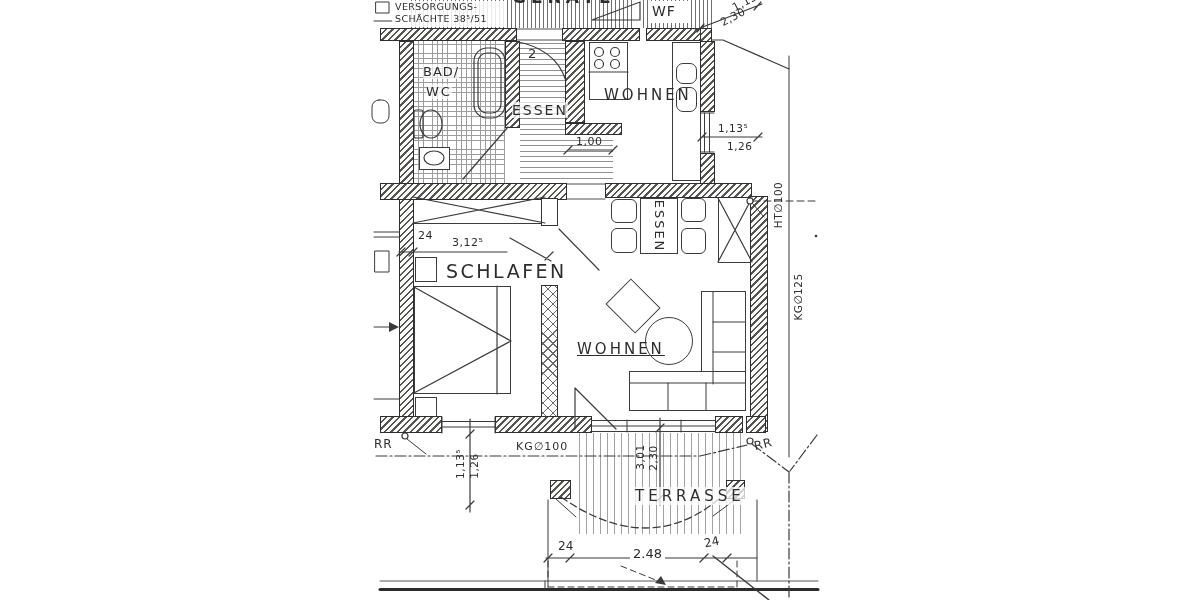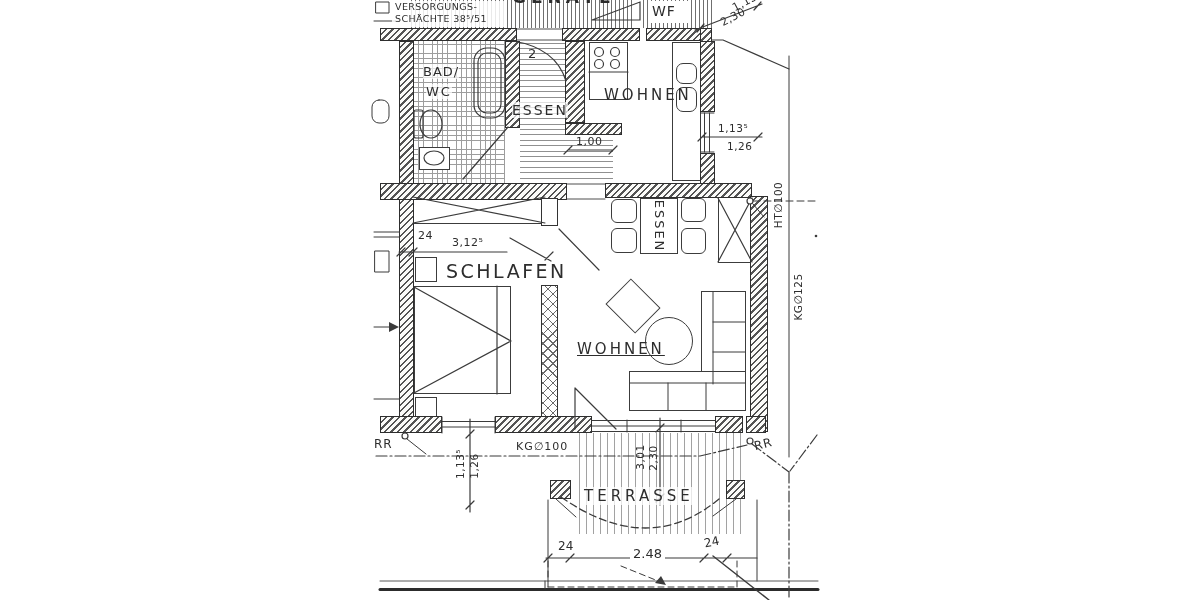--- a/index.html
+++ b/index.html
@@ -172,21 +172,21 @@
   <div class="lbl" style="left:652px;top:3px;font-size:14px;letter-spacing:1px;">WF</div>
 
   <div class="lbl" style="left:423px;top:64px;font-size:13px;letter-spacing:1px;background:rgba(255,255,255,.7);">BAD/</div>
   <div class="lbl" style="left:426px;top:84px;font-size:13px;letter-spacing:2px;background:rgba(255,255,255,.7);">WC</div>
   <div class="lbl" style="left:528px;top:46px;font-size:13px;">2</div>
   <div class="lbl" style="left:512px;top:102px;font-size:14px;letter-spacing:2px;background:rgba(255,255,255,.7);">ESSEN</div>
   <div class="lbl room" style="left:604px;top:86px;">WOHNEN</div>
   <div class="lbl" style="left:446px;top:260px;font-size:19px;letter-spacing:2.5px;">SCHLAFEN</div>
   <div class="lbl vtxt90" style="left:659px;top:226px;font-size:13px;letter-spacing:2px;">ESSEN</div>
   <div class="lbl room" style="left:577px;top:340px;text-decoration:underline;">WOHNEN</div>
-  <div class="lbl" style="left:584px;top:487px;font-size:15px;letter-spacing:4px;background:rgba(255,255,255,.75);">TERRASSE</div>
+  <div class="lbl" style="left:635px;top:487px;font-size:15px;letter-spacing:4px;background:rgba(255,255,255,.75);">TERRASSE</div>
 
   <div class="lbl dim" style="left:576px;top:135px;">1,00</div>
   <div class="lbl dim" style="left:418px;top:229px;">24</div>
   <div class="lbl dim" style="left:452px;top:236px;">3,12⁵</div>
   <div class="lbl dim" style="left:718px;top:122px;font-size:10.5px;">1,13⁵</div>
   <div class="lbl dim" style="left:727px;top:140px;font-size:10.5px;">1,26</div>
   <div class="lbl dim rot28" style="left:747px;top:1px;">1,13⁵</div>
   <div class="lbl dim rot28" style="left:733px;top:17px;">2,30</div>
   <div class="lbl dim vtxt" style="left:460px;top:464px;font-size:10.5px;">1,13⁵</div>
   <div class="lbl dim vtxt" style="left:474px;top:466px;font-size:10.5px;">1,26</div>

